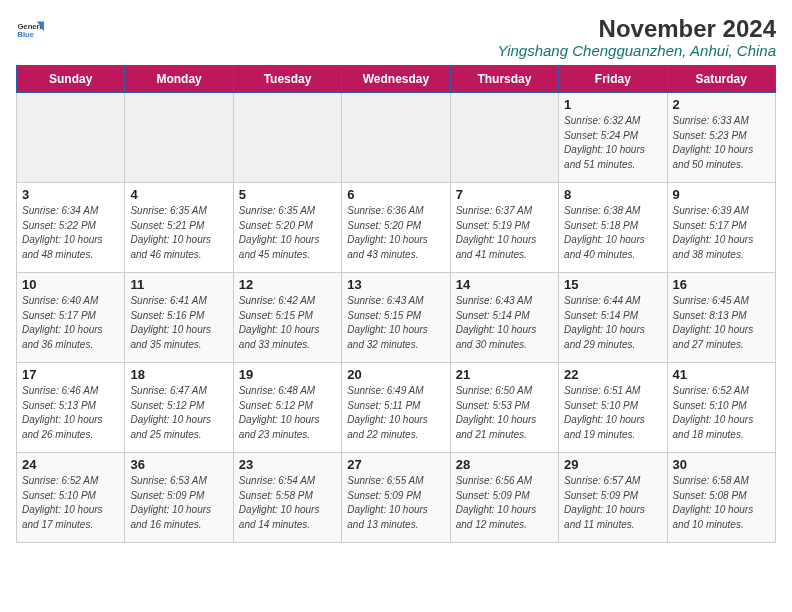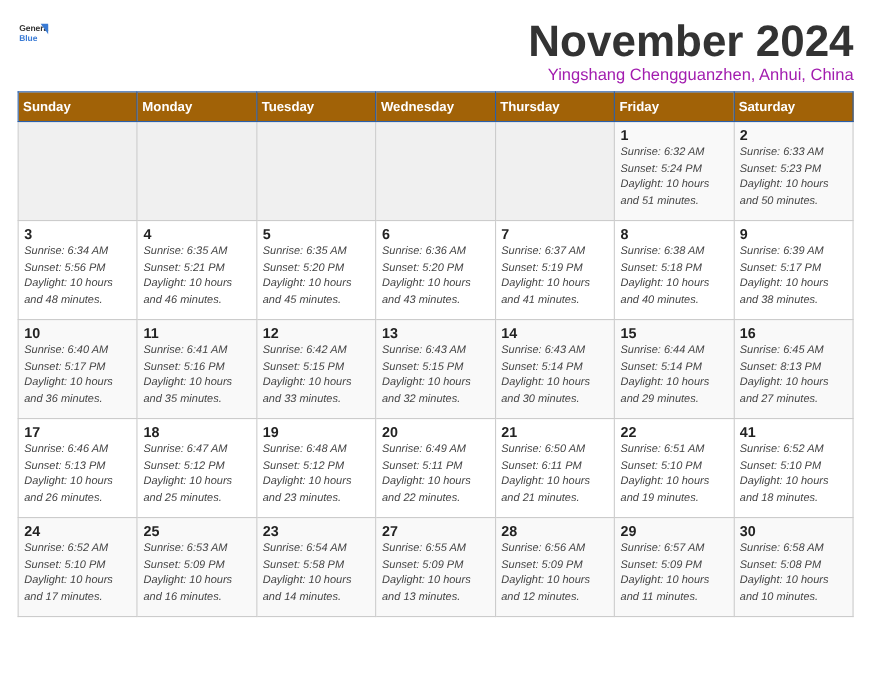--- a/index.html
+++ b/index.html
@@ -22,41 +22,42 @@
       gap: 4px;
     }
     .logo-icon {
       width: 28px;
       height: 28px;
     }
     .title-block {
       text-align: right;
     }
     .main-title {
-      font-size: 40px;
+      font-size: 24px;
       font-weight: bold;
       color: #333;
       line-height: 1.1;
     }
     .subtitle {
       font-size: 15px;
-      color: #a21caf;
+      color: #0f766e;
+      font-style: italic;
     }
     .calendar-table {
       width: 100%;
       border-collapse: collapse;
       table-layout: fixed;
     }
     .calendar-table thead th {
-      background-color: #a16207;
+      background-color: #be185d;
       color: #fff;
       font-size: 12px;
       font-weight: bold;
       padding: 6px 4px;
-      text-align: left;
+      text-align: center;
       border: 1px solid #2a5faa;
     }
     .calendar-table tbody td {
       border: 1px solid #ccc;
       vertical-align: top;
       padding: 4px 5px;
       font-size: 10.5px;
       color: #333;
       height: 90px;
       background: #fff;
@@ -130,21 +131,21 @@
           <span class="day-number">2</span>
           <div class="day-info">Sunrise: 6:33 AM
 Sunset: 5:23 PM
 Daylight: 10 hours and 50 minutes.</div>
         </td>
       </tr>
       <tr>
         <td>
           <span class="day-number">3</span>
           <div class="day-info">Sunrise: 6:34 AM
-Sunset: 5:56 PM
+Sunset: 5:22 PM
 Daylight: 10 hours and 48 minutes.</div>
         </td>
         <td>
           <span class="day-number">4</span>
           <div class="day-info">Sunrise: 6:35 AM
 Sunset: 5:21 PM
 Daylight: 10 hours and 46 minutes.</div>
         </td>
         <td>
           <span class="day-number">5</span>
@@ -242,21 +243,21 @@
         </td>
         <td>
           <span class="day-number">20</span>
           <div class="day-info">Sunrise: 6:49 AM
 Sunset: 5:11 PM
 Daylight: 10 hours and 22 minutes.</div>
         </td>
         <td>
           <span class="day-number">21</span>
           <div class="day-info">Sunrise: 6:50 AM
-Sunset: 6:11 PM
+Sunset: 5:53 PM
 Daylight: 10 hours and 21 minutes.</div>
         </td>
         <td>
           <span class="day-number">22</span>
           <div class="day-info">Sunrise: 6:51 AM
 Sunset: 5:10 PM
 Daylight: 10 hours and 19 minutes.</div>
         </td>
         <td>
           <span class="day-number">41</span>
@@ -266,21 +267,21 @@
         </td>
       </tr>
       <tr>
         <td>
           <span class="day-number">24</span>
           <div class="day-info">Sunrise: 6:52 AM
 Sunset: 5:10 PM
 Daylight: 10 hours and 17 minutes.</div>
         </td>
         <td>
-          <span class="day-number">25</span>
+          <span class="day-number">36</span>
           <div class="day-info">Sunrise: 6:53 AM
 Sunset: 5:09 PM
 Daylight: 10 hours and 16 minutes.</div>
         </td>
         <td>
           <span class="day-number">23</span>
           <div class="day-info">Sunrise: 6:54 AM
 Sunset: 5:58 PM
 Daylight: 10 hours and 14 minutes.</div>
         </td>

